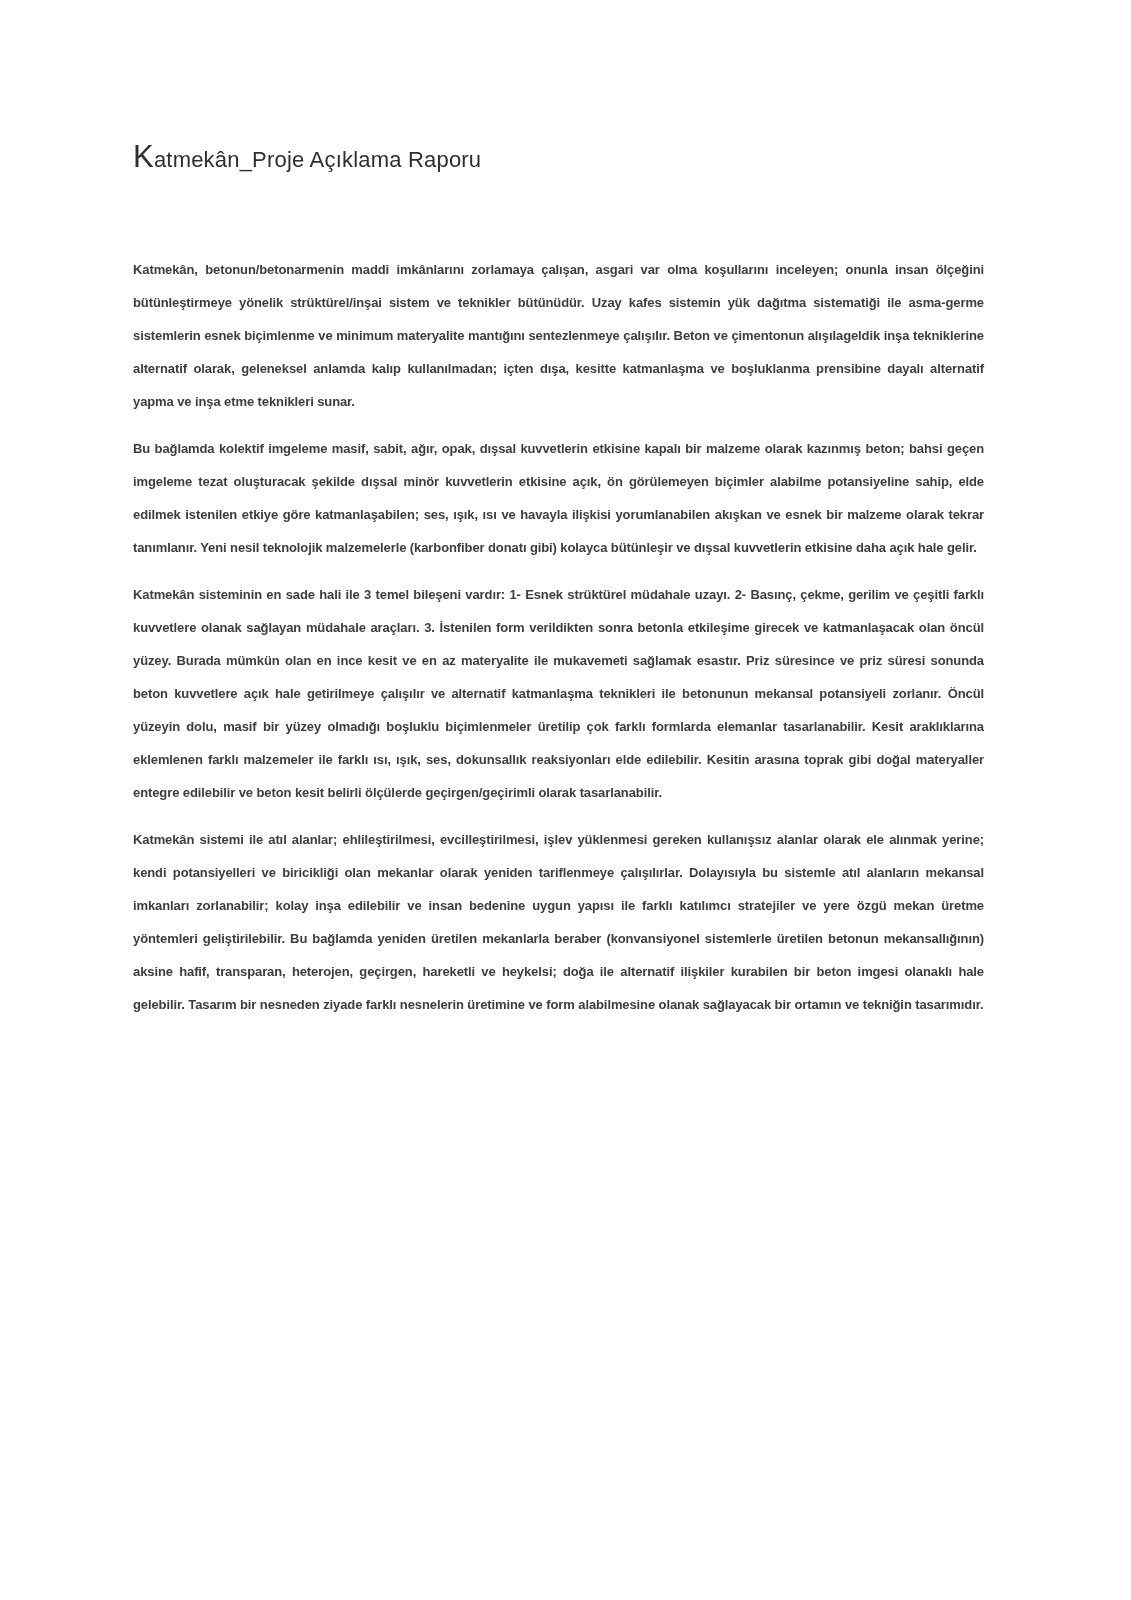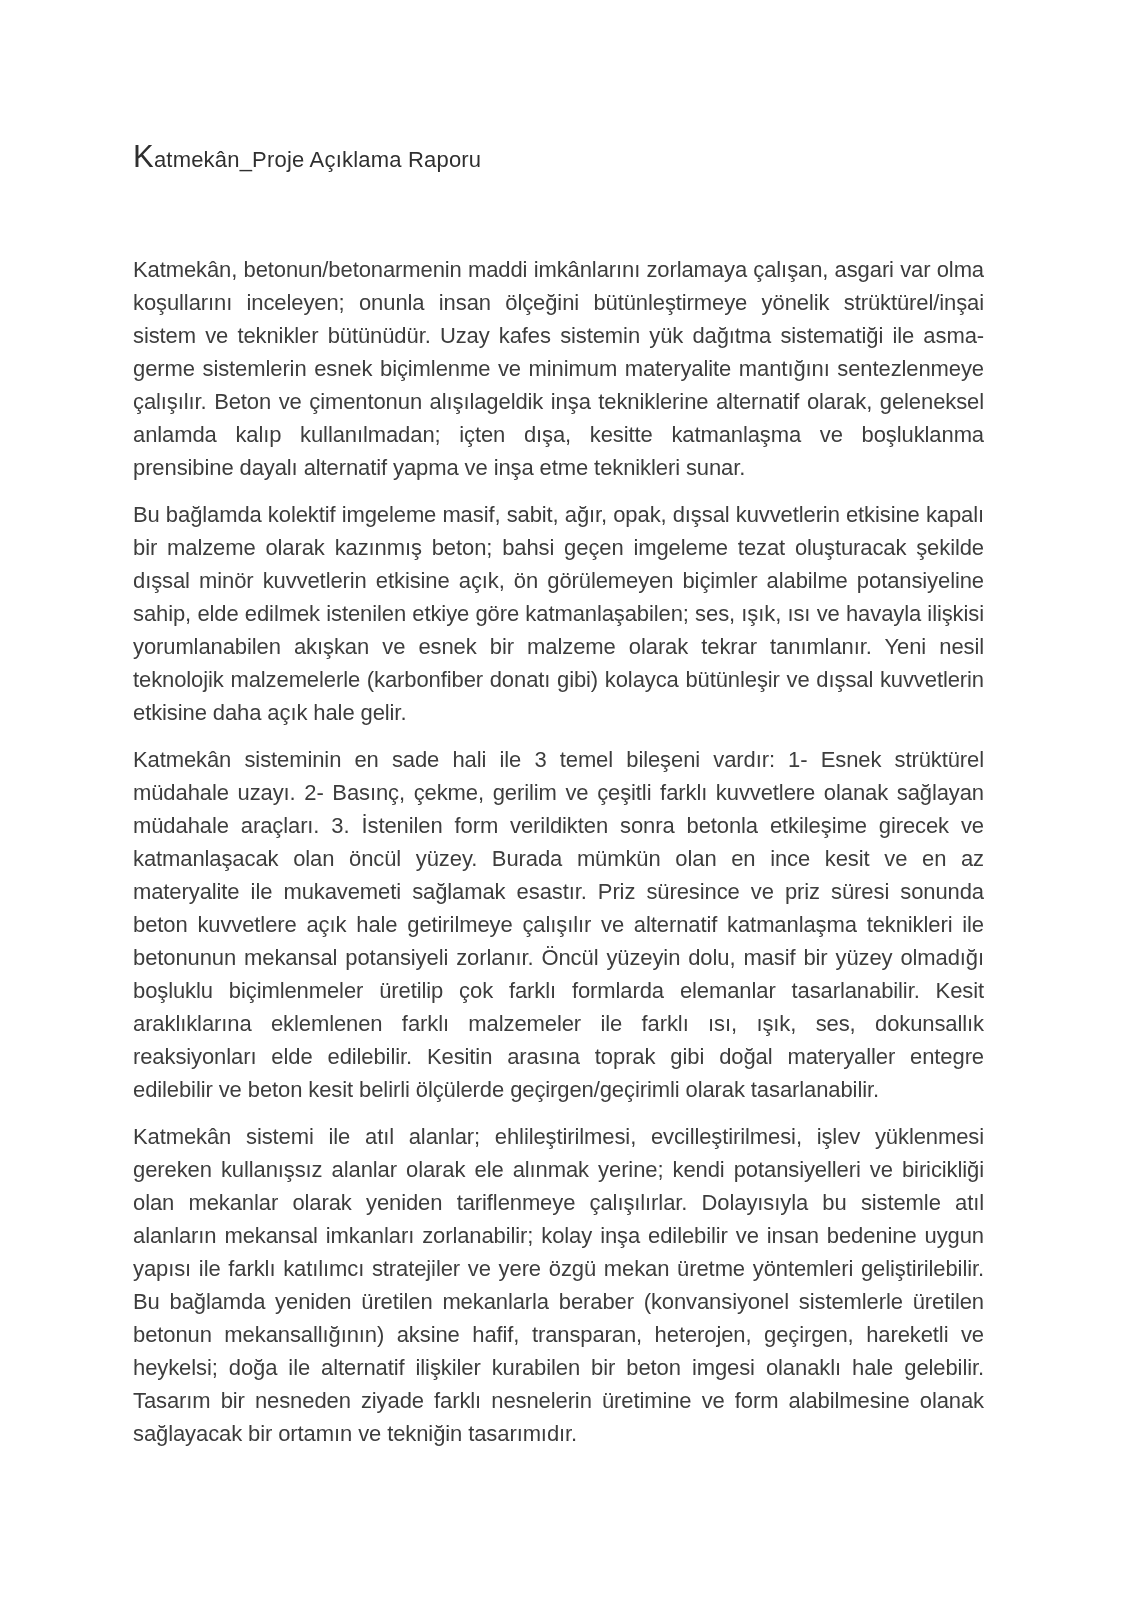--- a/index.html
+++ b/index.html
@@ -33,22 +33,22 @@
     line-height: 34px;
   }
   
   .doc-title::first-letter {
     font-size: 31px;
   }
   .body-text {
     width: 851px;
   }
   .para {
-    font-size: 22px;
-    font-weight: 400;
+    font-size: 13px;
+    font-weight: 700;
     line-height: 33px;
     color: #3d3d3d;
     text-align: justify;
     margin: 0 0 14px 0;
     letter-spacing: -0.1px;
   }
   .para:last-child {
     margin-bottom: 8px;
   }
 </style>

